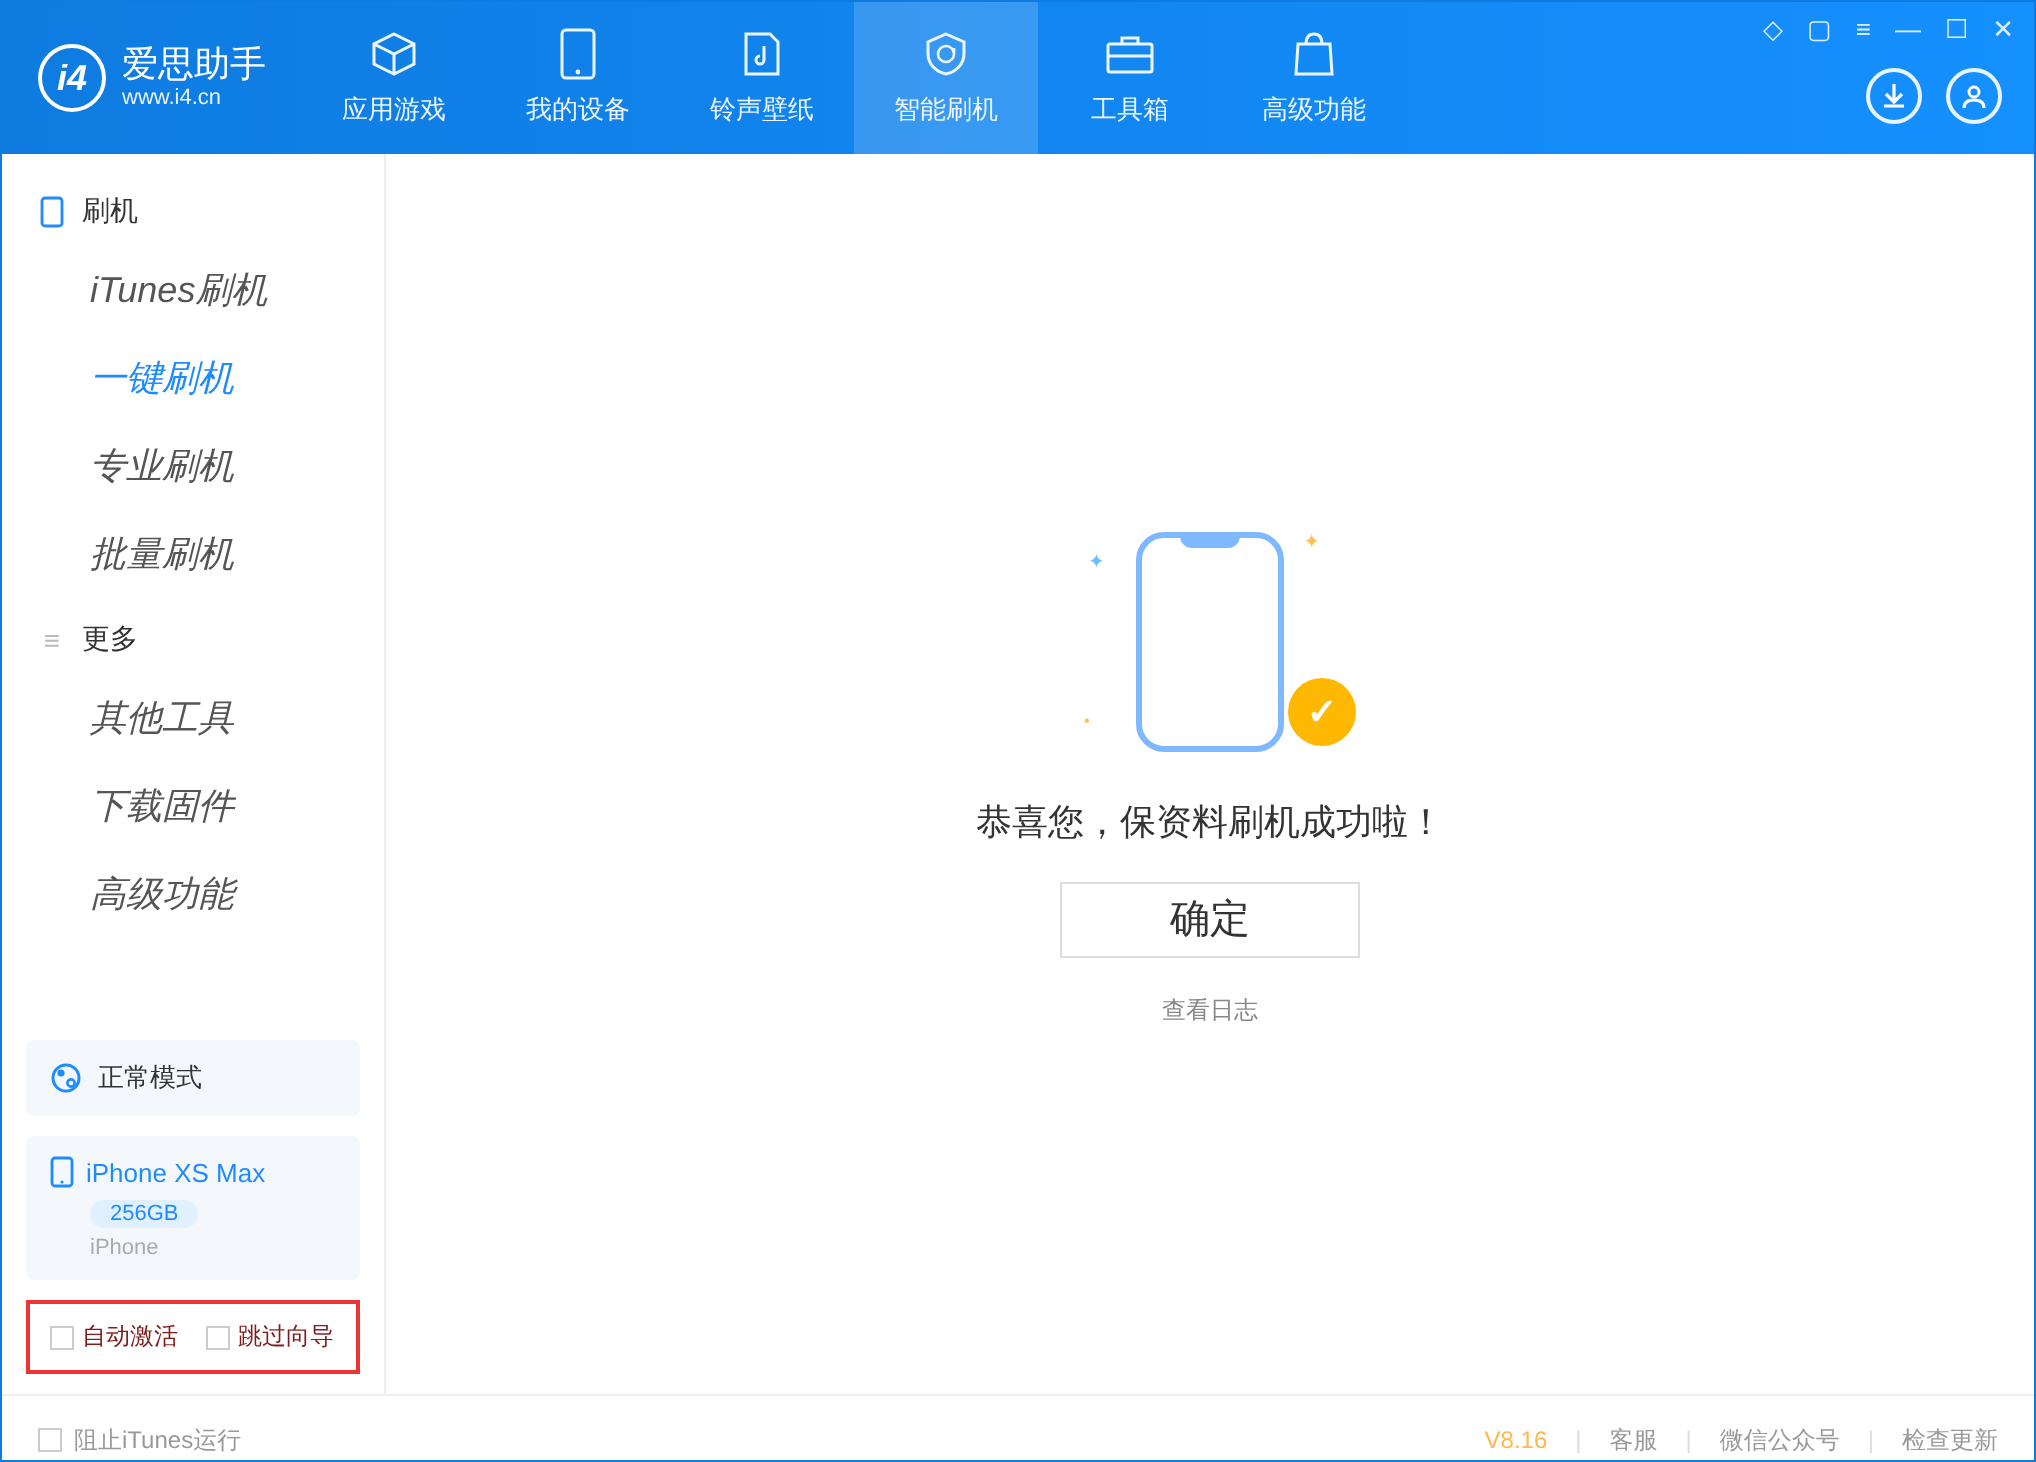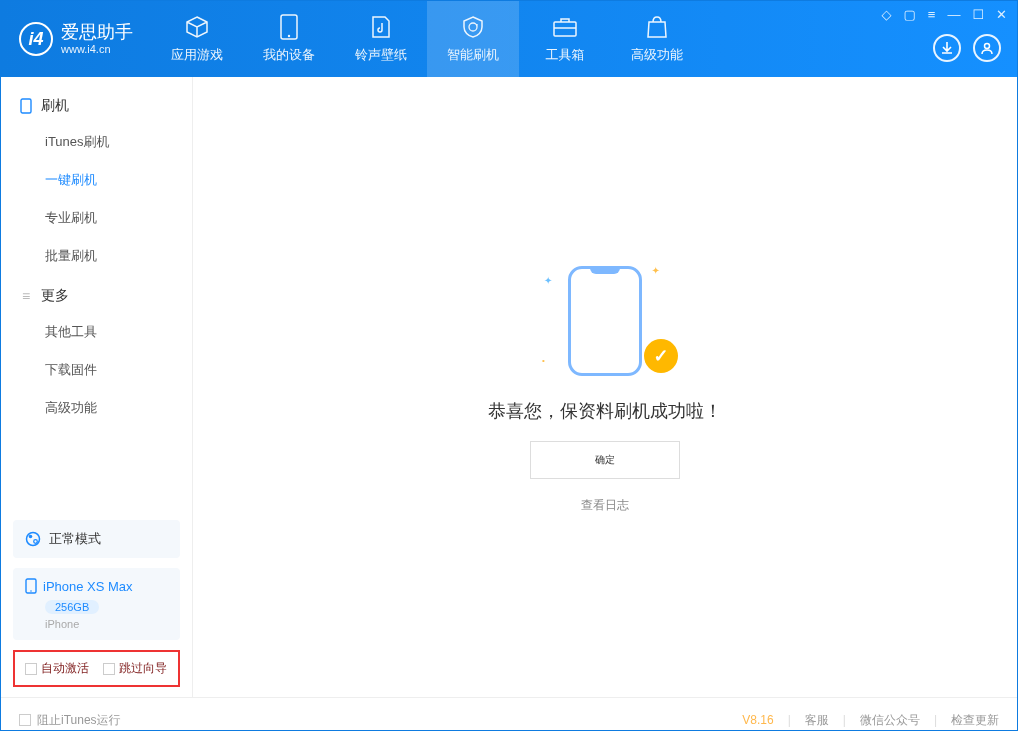--- a/index.html
+++ b/index.html
@@ -20,42 +20,42 @@
 .header-right { margin-left: auto; display: flex; align-items: center; gap: 14px; padding-right: 16px; height: 100%; position: relative; }
 .win-ctrls { position: absolute; top: 6px; right: 10px; display: flex; gap: 12px; font-size: 13px; opacity: .85; }
 .circle-btn { width: 28px; height: 28px; border: 2px solid rgba(255,255,255,.9); border-radius: 50%; display: flex; align-items: center; justify-content: center; cursor: pointer; }
 .circle-btns { display: flex; gap: 12px; margin-top: 18px; }
 
 .body-area { display: flex; height: 620px; }
 .sidebar { width: 192px; border-right: 1px solid #eee; display: flex; flex-direction: column; }
 .sidebar-scroll { flex: 1; overflow: auto; padding-top: 8px; }
 .sec-head { display: flex; align-items: center; gap: 8px; padding: 12px 18px 8px; font-size: 14px; color: #333; }
 .sec-head .sh-icon { width: 14px; height: 14px; display: inline-flex; align-items: center; justify-content: center; }
-.menu-item { padding: 10px 18px 10px 44px; font-size: 13px; color: #555; cursor: pointer; }
+.menu-item { padding: 10px 18px 10px 44px; font-size: 18px; color: #555; cursor: pointer; font-style: italic; }
 .menu-item.active { color: #1e8bff; }
 
 .sidebar-bottom { padding: 10px 12px 10px; }
 .dev-card { background: #f4f8fc; border-radius: 4px; padding: 10px 12px; margin-bottom: 10px; font-size: 13px; color: #333; display: flex; align-items: center; gap: 8px; }
 .dev-card2 { background: #f4f8fc; border-radius: 4px; padding: 10px 12px; }
 .dev-name { color: #1e8bff; font-weight: 500; font-size: 13px; display: flex; align-items: center; gap: 6px; }
 .capacity { display: inline-block; background: #e1f0ff; color: #1e8bff; border-radius: 10px; padding: 1px 10px; font-size: 11px; margin: 6px 0 4px 20px; }
 .dev-type { font-size: 11px; color: #aaa; margin-left: 20px; }
 
 .chk-row { border: 2px solid #e33; padding: 8px 10px; margin: 10px 0 0; display: flex; gap: 14px; font-size: 12px; color: #7f1d1d; }
 .chk { display: flex; align-items: center; gap: 4px; }
 .chkbox { width: 12px; height: 12px; border: 1px solid #ccc; display: inline-block; }
 
 .main { flex: 1; display: flex; flex-direction: column; align-items: center; justify-content: center; gap: 18px; }
 .illus { position: relative; width: 130px; height: 120px; display: flex; align-items: center; justify-content: center; }
 .phone { width: 74px; height: 110px; border: 3px solid #7eb8ff; border-radius: 14px; position: relative; }
 .notch { position: absolute; top: -3px; left: 50%; transform: translateX(-50%); width: 30px; height: 8px; background: #7eb8ff; border-radius: 0 0 6px 6px; }
 .badge-ok { position: absolute; right: -8px; bottom: 8px; width: 34px; height: 34px; background: #ffb800; border-radius: 50%; display: flex; align-items: center; justify-content: center; color: #fff; font-size: 18px; font-weight: bold; }
 .sparkle { position: absolute; color: #6cc0ff; font-size: 10px; }
 .success-txt { font-size: 18px; color: #333; }
-.confirm-btn { width: 150px; height: 38px; border: 1px solid #ddd; background: #fff; font-size: 10px; color: #333; cursor: pointer; }
+.confirm-btn { width: 150px; height: 38px; border: 1px solid #ddd; background: #fff; font-size: 20px; color: #333; cursor: pointer; }
 .view-log { font-size: 12px; color: #888; cursor: pointer; }
 
 .footer { height: 45px; border-top: 1px solid #eee; display: flex; align-items: center; padding: 0 18px; font-size: 12px; color: #999; }
 .footer-left { display: flex; align-items: center; gap: 6px; }
 .footer-right { margin-left: auto; display: flex; align-items: center; gap: 14px; }
 .footer-right .sep { color: #ddd; }
 .version { color: #ffb84d; }
 
 svg { display: block; }
 </style>

